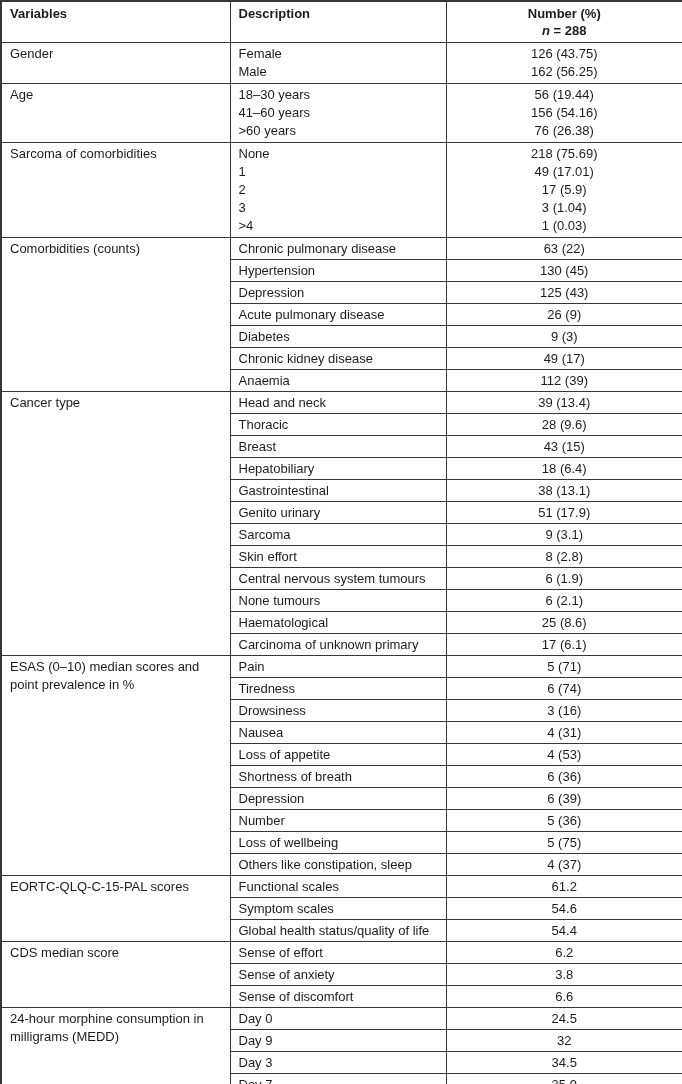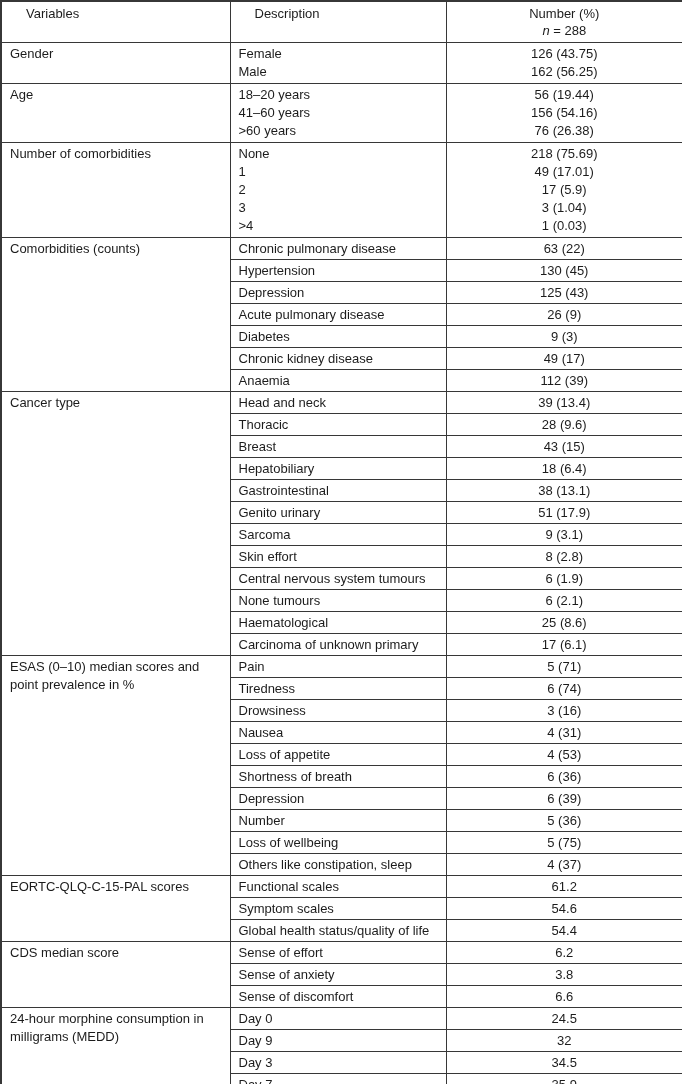--- a/index.html
+++ b/index.html
@@ -22,24 +22,24 @@
   }
   col.c-var  { width: 229px; }
   col.c-desc { width: 216px; }
   col.c-num  { width: 237px; }
   th, td {
     border: 1px solid #373737;
     box-sizing: border-box;
     overflow: hidden;
   }
   th {
-    font-weight: normal;
+    font-weight: bold;
     text-align: left;
     vertical-align: top;
-    padding: 3px 24px;
+    padding: 3px 8px;
     line-height: 17px;
     margin-top: 6px;
   }
   th.col-num { text-align: center; }
   th.col-num .hline { line-height: 17px; }
   td {
     vertical-align: top;
     padding: 2px 8px;
     line-height: 17px;
   }
@@ -76,32 +76,32 @@
             <div class="line">Male</div>
           </td>
           <td class="num-cell stack">
             <div class="line">126 (43.75)</div>
             <div class="line">162 (56.25)</div>
           </td>
         </tr>
         <tr>
           <td class="var-cell">Age</td>
           <td class="desc-cell stack">
-            <div class="line">18–20 years</div>
+            <div class="line">18–30 years</div>
             <div class="line">41–60 years</div>
             <div class="line">&gt;60 years</div>
           </td>
           <td class="num-cell stack">
             <div class="line">56 (19.44)</div>
             <div class="line">156 (54.16)</div>
             <div class="line">76 (26.38)</div>
           </td>
         </tr>
         <tr>
-          <td class="var-cell">Number of comorbidities</td>
+          <td class="var-cell">Sarcoma of comorbidities</td>
           <td class="desc-cell stack">
             <div class="line">None</div>
             <div class="line">1</div>
             <div class="line">2</div>
             <div class="line">3</div>
             <div class="line">&gt;4</div>
           </td>
           <td class="num-cell stack">
             <div class="line">218 (75.69)</div>
             <div class="line">49 (17.01)</div>

